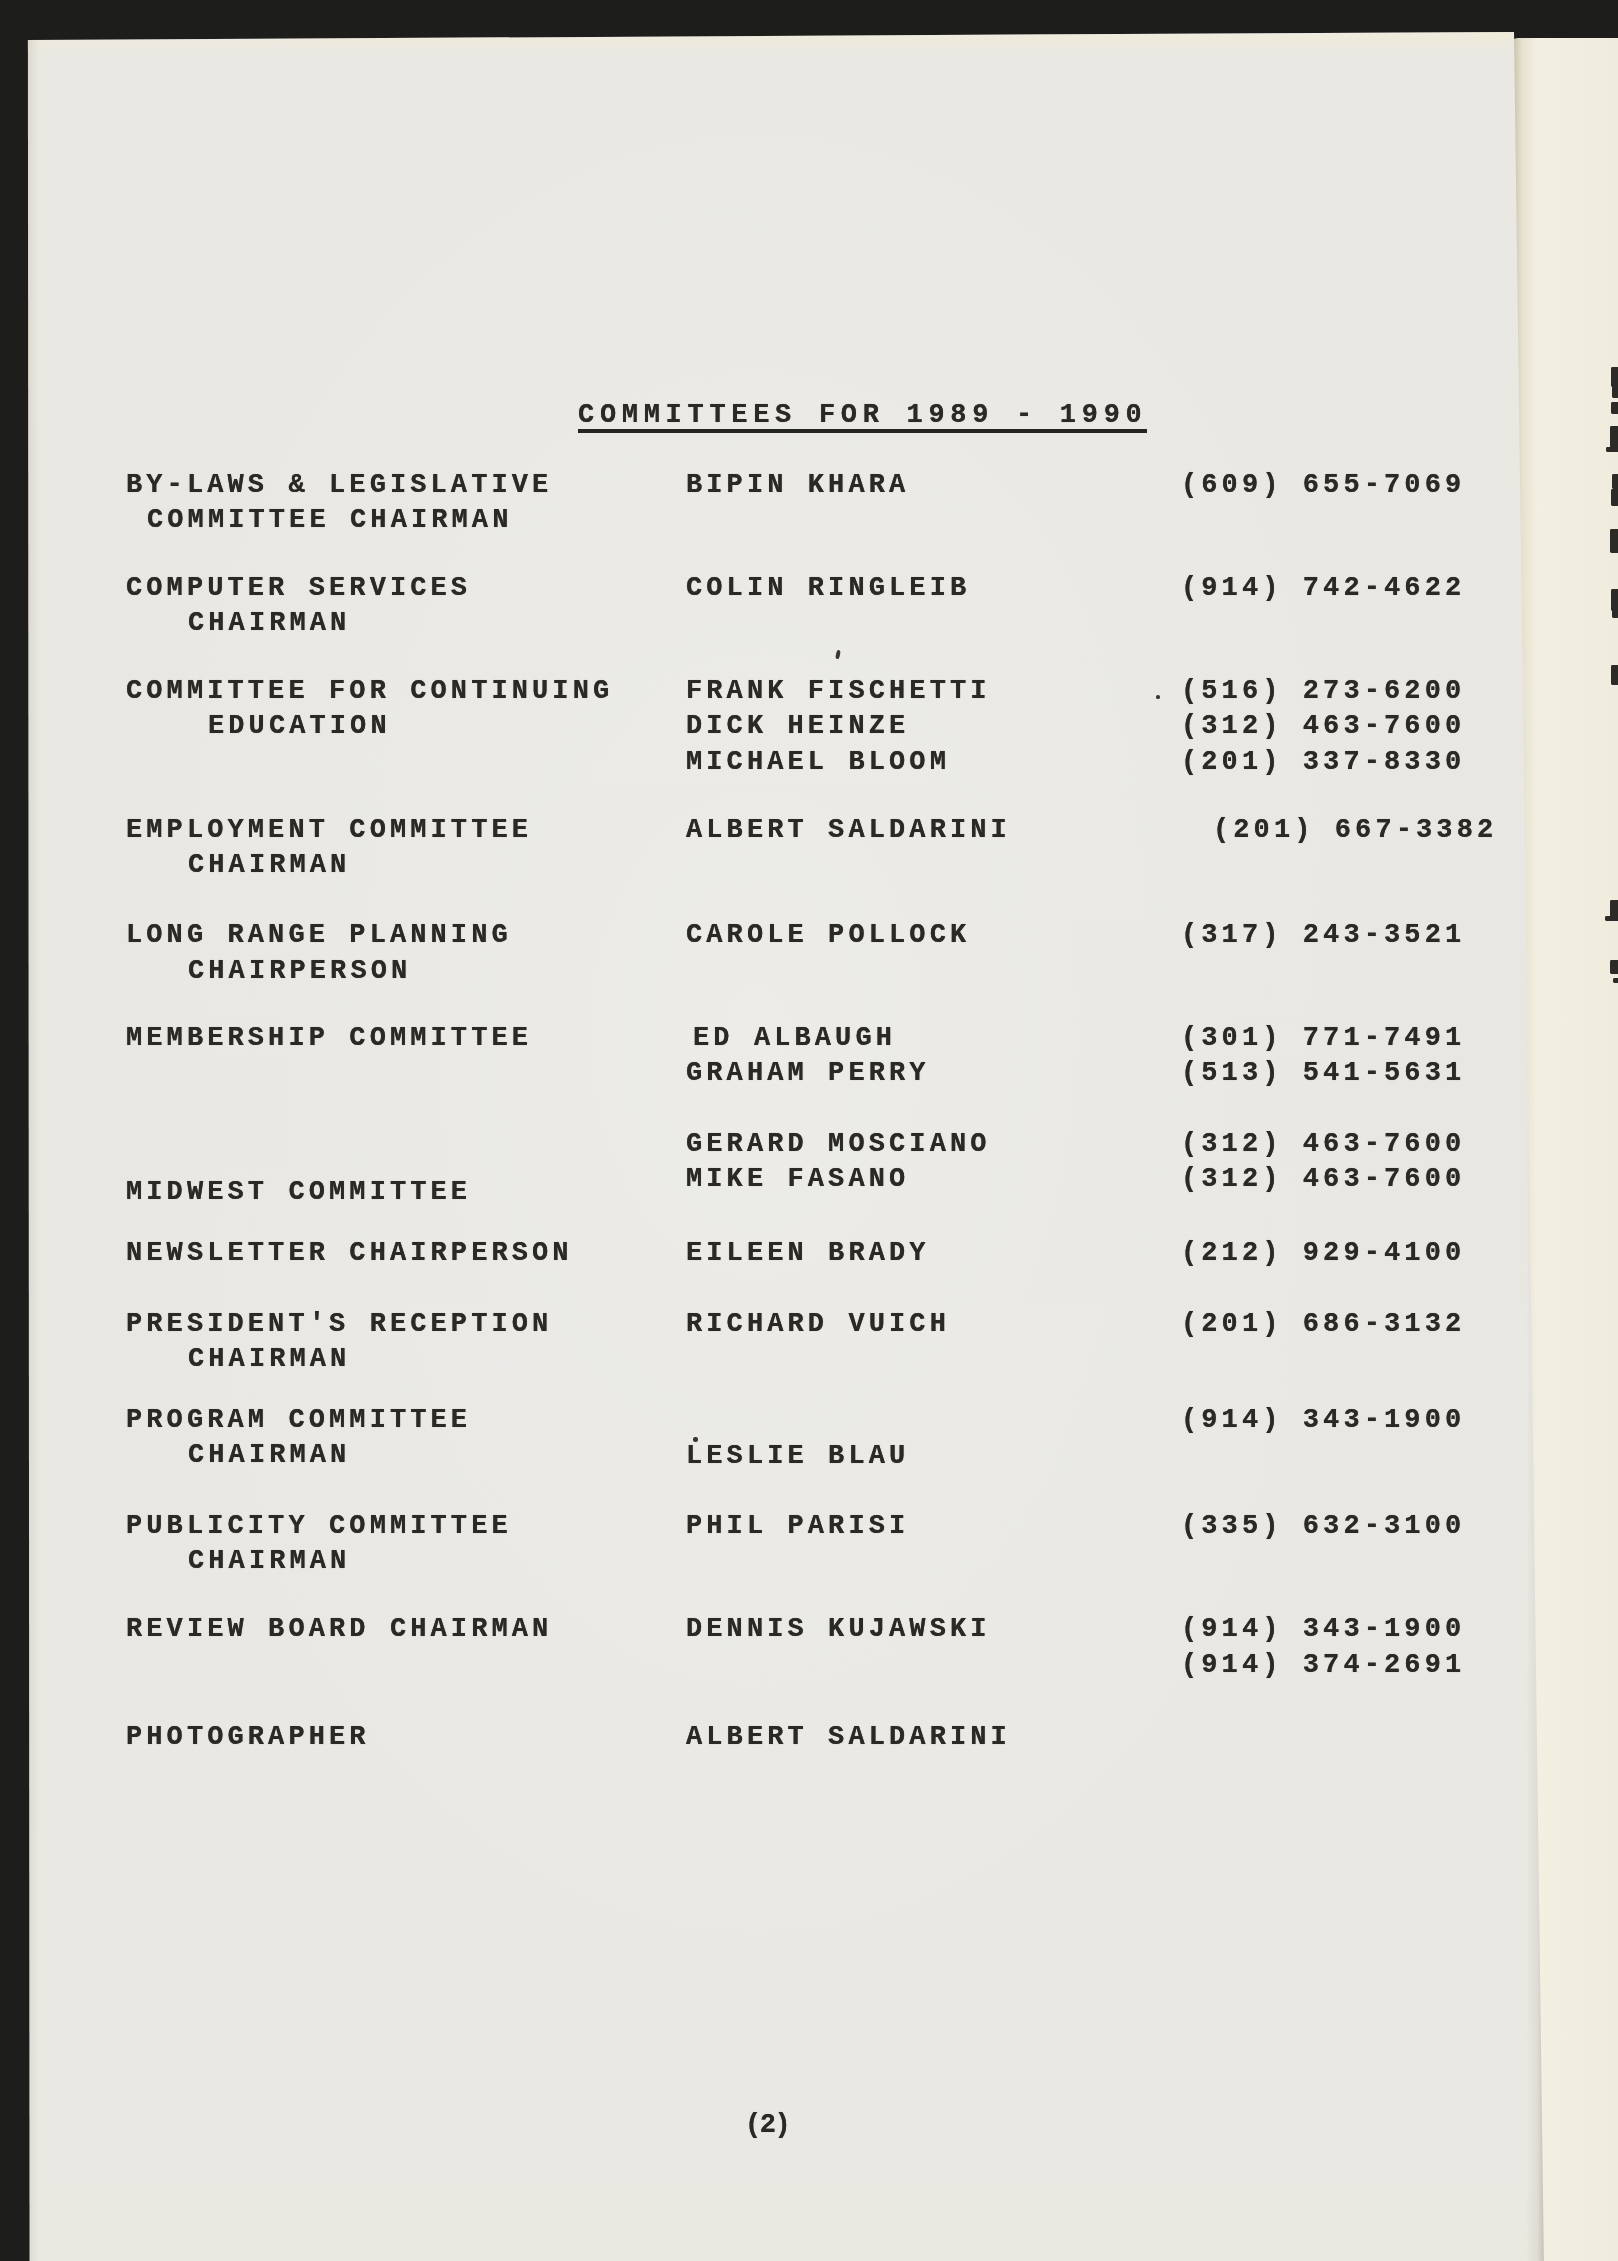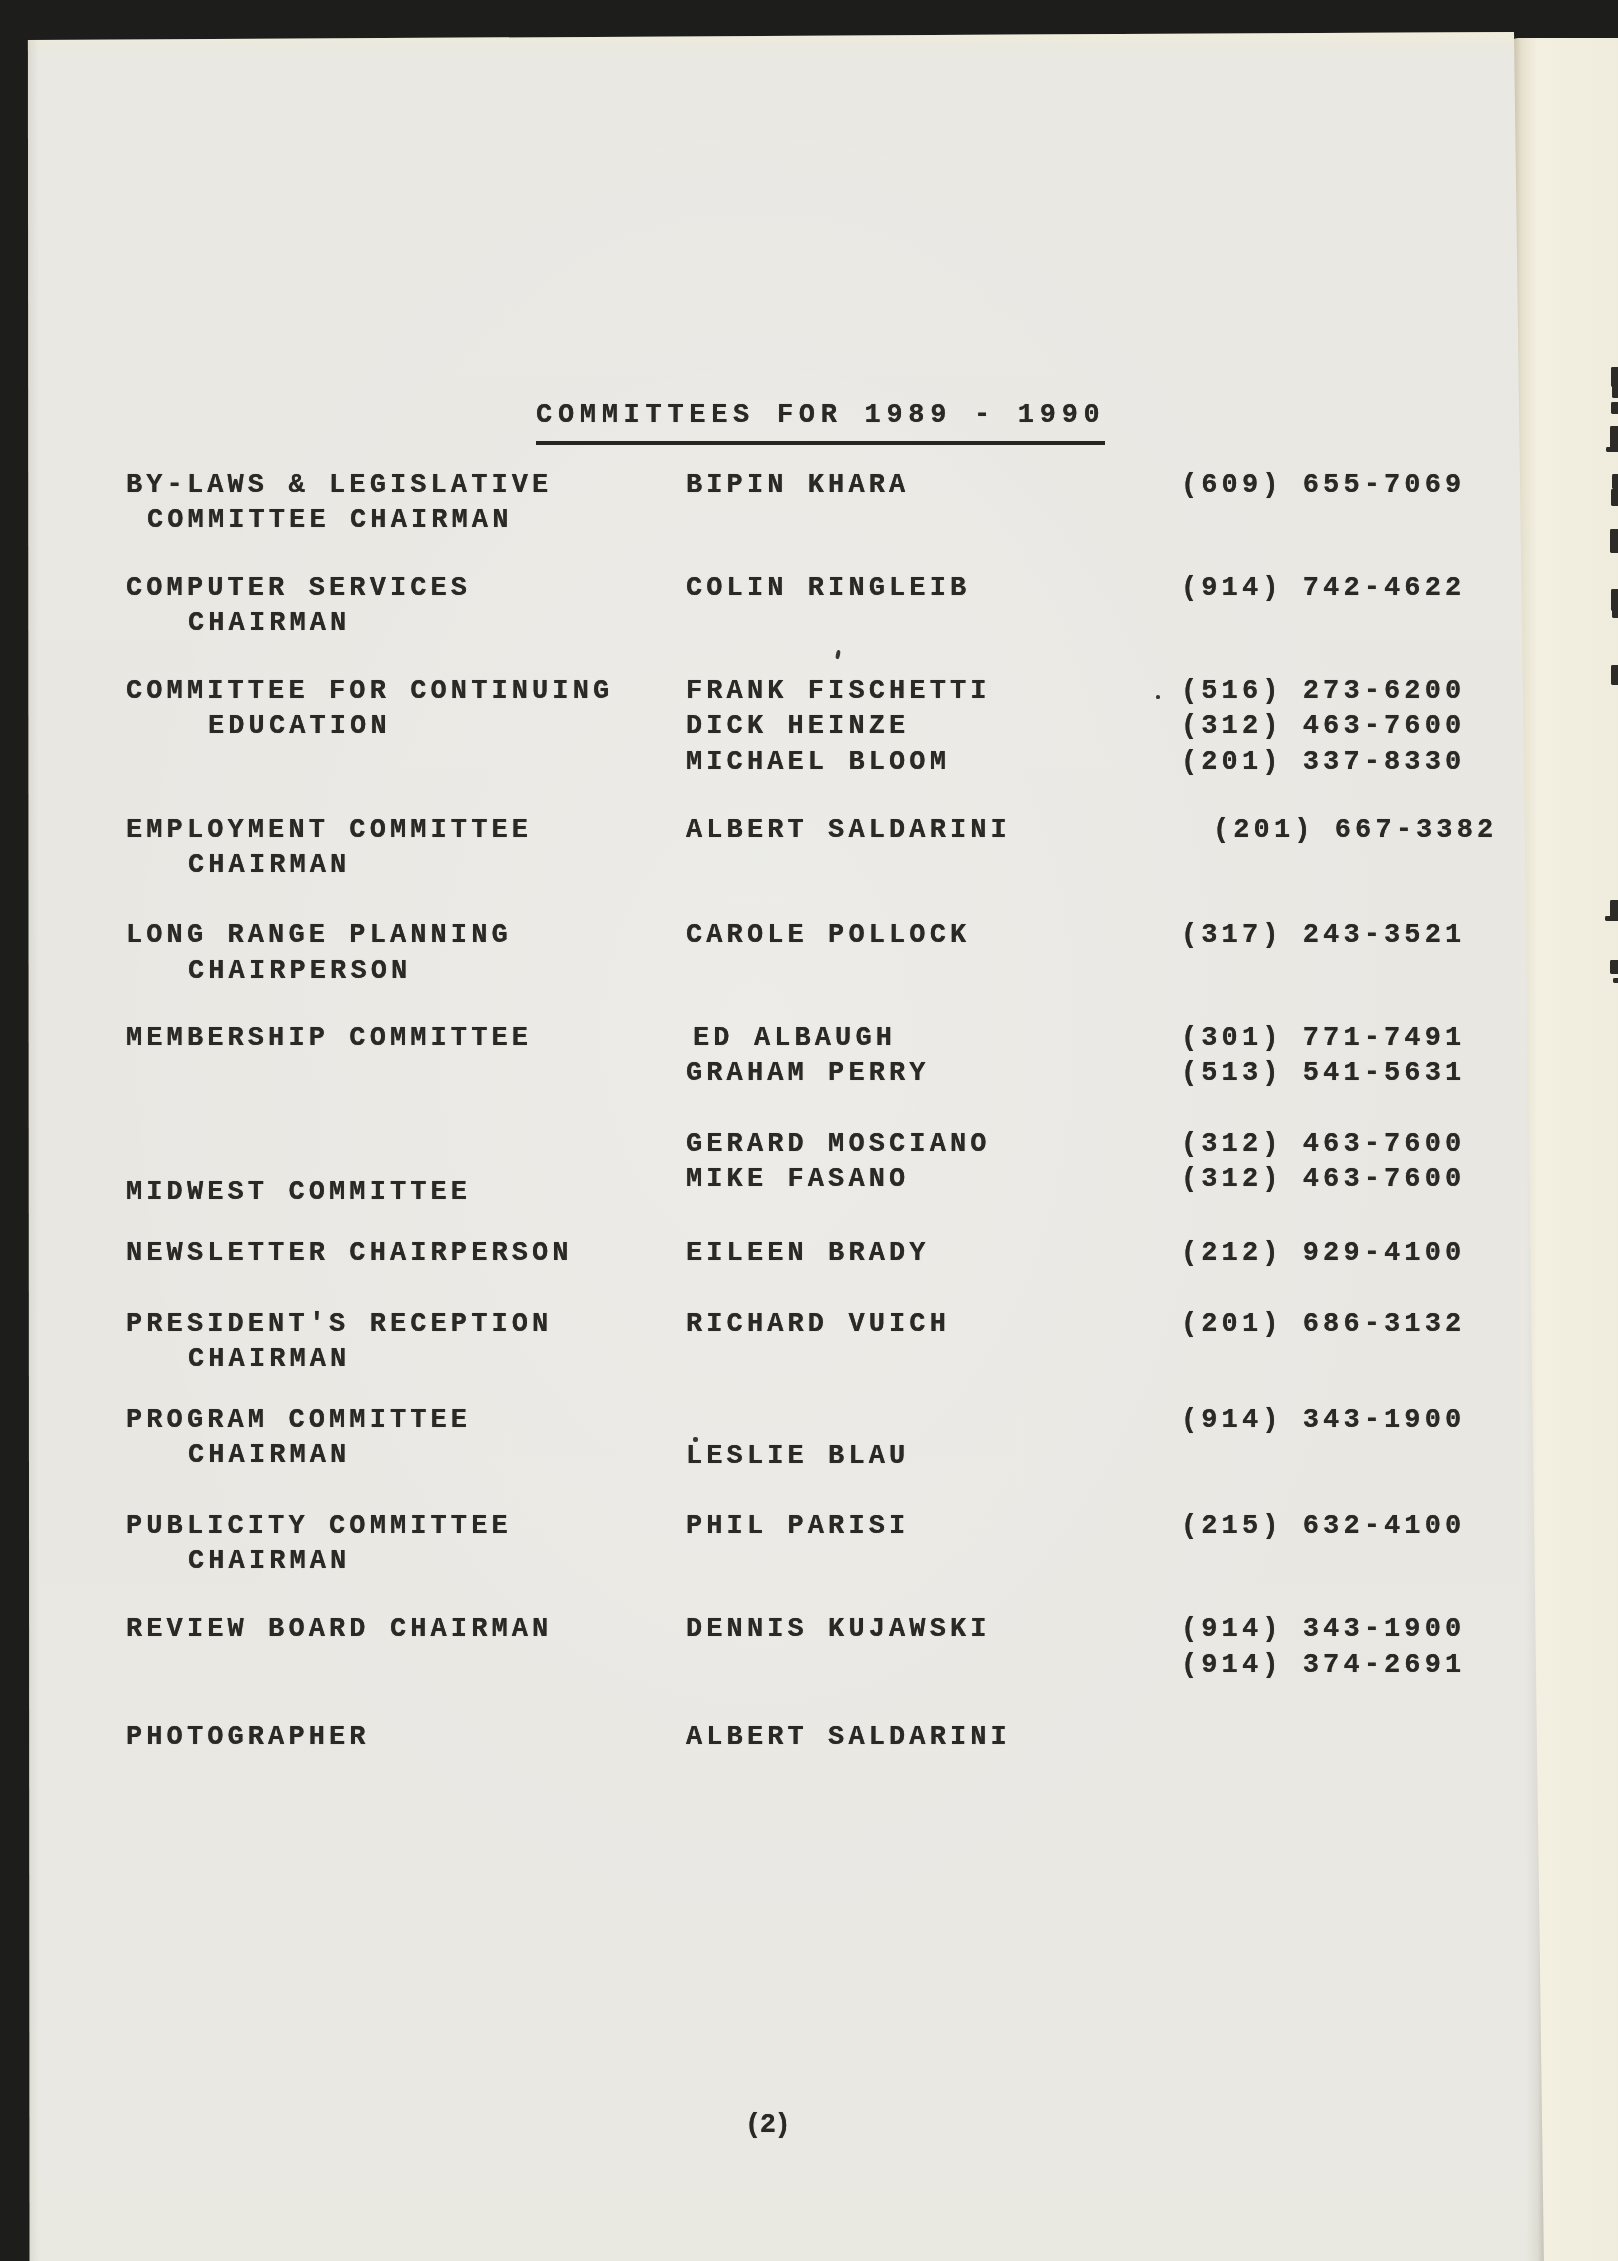--- a/index.html
+++ b/index.html
@@ -42,21 +42,22 @@
     font-size:27px;line-height:1;font-weight:700;
     letter-spacing:4.1px;white-space:pre;
     color:#29282400;
     color:#2a2925;
     text-shadow:0 0 0.9px rgba(55,52,45,0.45), 0 0 0.5px rgba(55,52,45,0.6);
     z-index:3;
   }
   .title{
     letter-spacing:5.7px;
     border-bottom:4.1px solid #26251f;
-    padding-bottom:12px;
+    padding-bottom:0;
+    margin-left:42px;
   }
   .footer-num{letter-spacing:-1.4px;}
   
   .speck{position:absolute;background:#3a3833;border-radius:45%;z-index:4;}
   
   .frag{position:absolute;background:#2c2b27;border-radius:1.4px 0 0 1.4px;z-index:4;}
 </style>
 </head>
 <body>
 
@@ -132,21 +133,21 @@
   <span class="t" style="left:1154px;top:1280px;">(201) 686-3132</span>
   <span class="t" style="left:161px;top:1315px;">CHAIRMAN</span>
 
   <span class="t" style="left:99px;top:1376px;">PROGRAM COMMITTEE</span>
   <span class="t" style="left:659px;top:1412px;text-align:center;">LESLIE BLAU</span>
   <span class="t" style="left:1154px;top:1376px;">(914) 343-1900</span>
   <span class="t" style="left:161px;top:1411px;">CHAIRMAN</span>
 
   <span class="t" style="left:99px;top:1482px;">PUBLICITY COMMITTEE</span>
   <span class="t" style="left:659px;top:1482px;">PHIL PARISI</span>
-  <span class="t" style="left:1154px;top:1482px;">(215) 632-4100</span>
+  <span class="t" style="left:1154px;top:1482px;">(335) 632-3100</span>
   <span class="t" style="left:161px;top:1517px;">CHAIRMAN</span>
 
   <span class="t" style="left:99px;top:1585px;">REVIEW BOARD CHAIRMAN</span>
   <span class="t" style="left:659px;top:1585px;">DENNIS KUJAWSKI</span>
   <span class="t" style="left:1154px;top:1585px;">(914) 343-1900</span>
   <span class="t" style="left:1154px;top:1621px;">(914) 374-2691</span>
 
   <span class="t" style="left:99px;top:1693px;">PHOTOGRAPHER</span>
   <span class="t" style="left:659px;top:1693px;">ALBERT SALDARINI</span>
 

